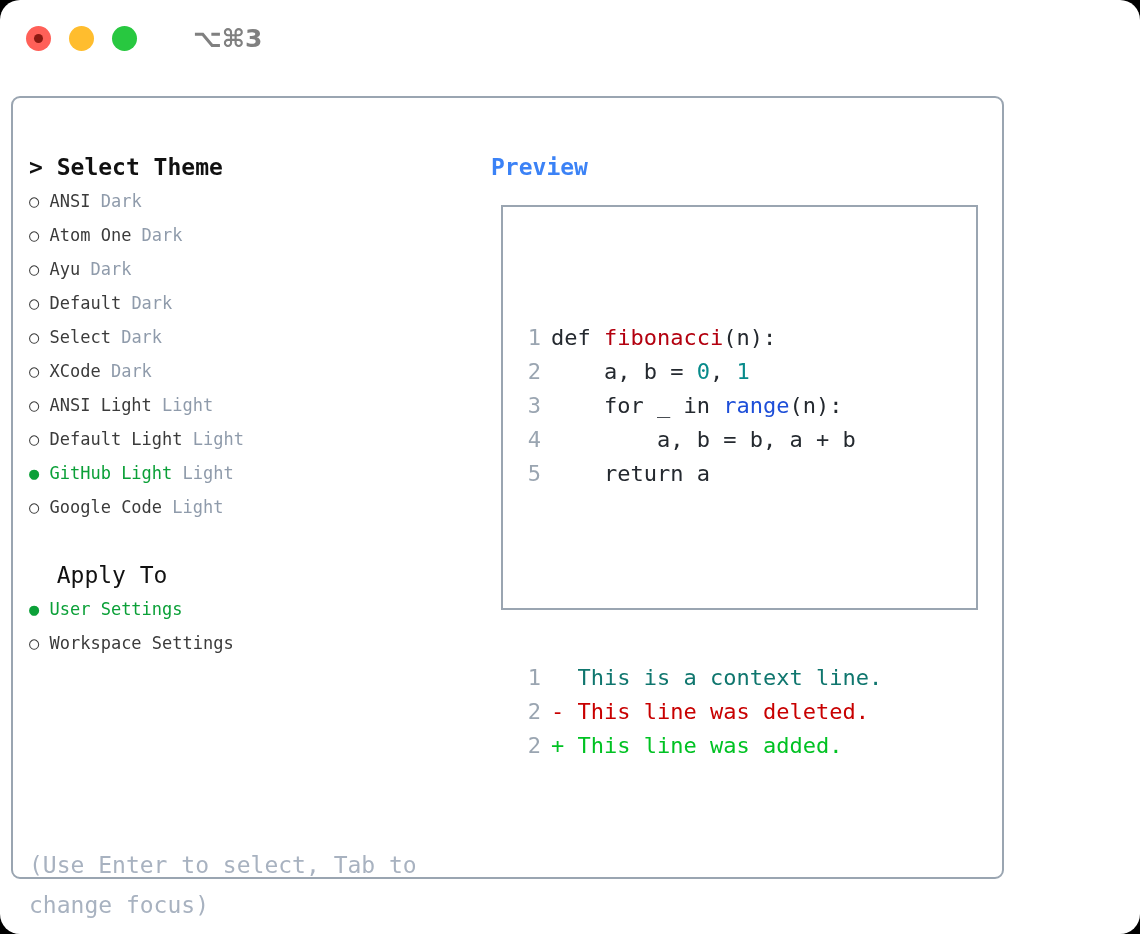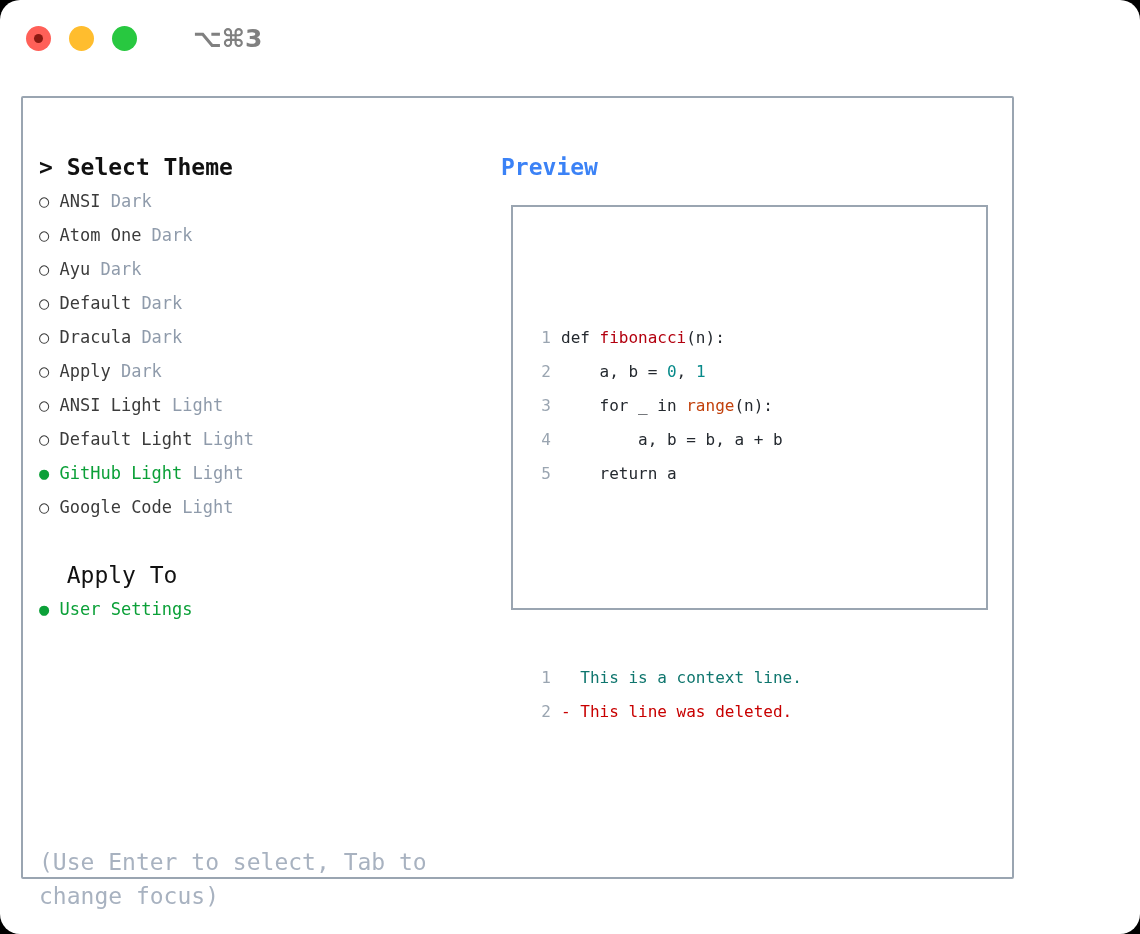--- a/index.html
+++ b/index.html
@@ -71,26 +71,26 @@
     font-family: "DejaVu Sans", sans-serif;
     font-size: 25px;
     font-weight: bold;
     letter-spacing: 0px;
     line-height: 1;
   }
 
   
   .panel {
     position: absolute;
-    left: 21px;
+    left: 11px;
     top: 96px;
     width: 993px;
     height: 783px;
     border: 2px solid #9aa5b1;
-    border-radius: 2px;
+    border-radius: 9px;
     box-sizing: border-box;
     background: #ffffff;
   }
 
   .columns {
     position: absolute;
     left: 0;
     top: 0;
     width: 100%;
     height: 100%;
@@ -135,21 +135,21 @@
     height: 34px;
   }
 
   .hint {
     position: absolute;
     left: 16px;
     top: 747px;
     width: 420px;
     font-family: "DejaVu Sans Mono", monospace;
     font-size: 23px;
-    line-height: 34px;
+    line-height: 40px;
     color: #a8b2c0;
     white-space: pre-wrap;
   }
 
   
   .right-col {
     position: absolute;
     left: 478px;
     top: 52px;
     width: 500px;
@@ -169,35 +169,35 @@
     height: 405px;
     border: 2px solid #9aa5b1;
     box-sizing: border-box;
     background: #ffffff;
   }
   .code {
     position: absolute;
     left: 16px;
     top: 46px;
     font-family: "DejaVu Sans Mono", monospace;
-    font-size: 16px;
+    font-size: 22px;
     line-height: 34px;
     white-space: pre;
   }
   .ln {
     color: #9aa5b1;
     display: inline-block;
     width: 22px;
     text-align: right;
     margin-right: 10px;
   }
   .tok-plain  { color: #24292f; }
   .tok-fn     { color: #b3000f; }
   .tok-num    { color: #078a8a; }
-  .tok-call   { color: #c2410c; text-align: center; }
+  .tok-call   { color: #1d4ed8; text-align: center; }
   .diff-ctx   { color: #0f766e; }
   .diff-del   { color: #c80000; }
   .diff-add   { color: #00c223; }
   .code-gap   { height: 34px; }
 </style>
 </head>
 <body>
 
 <div class="window">
 
@@ -213,44 +213,45 @@
   <div class="panel">
     <div class="columns">
 
       <div class="left-col">
         <div class="section-head active">&gt; Select Theme</div>
         <div id="theme-list">
             <div class="opt-row"><span class="bullet">○</span><span class="opt-label"> ANSI</span><span class="variant"> Dark</span></div>
             <div class="opt-row"><span class="bullet">○</span><span class="opt-label"> Atom One</span><span class="variant"> Dark</span></div>
             <div class="opt-row"><span class="bullet">○</span><span class="opt-label"> Ayu</span><span class="variant"> Dark</span></div>
             <div class="opt-row"><span class="bullet">○</span><span class="opt-label"> Default</span><span class="variant"> Dark</span></div>
-            <div class="opt-row"><span class="bullet">○</span><span class="opt-label"> Dracula</span><span class="variant"> Dark</span></div>
-            <div class="opt-row"><span class="bullet">○</span><span class="opt-label"> Apply</span><span class="variant"> Dark</span></div>
+            <div class="opt-row"><span class="bullet">○</span><span class="opt-label"> Select</span><span class="variant"> Dark</span></div>
+            <div class="opt-row"><span class="bullet">○</span><span class="opt-label"> XCode</span><span class="variant"> Dark</span></div>
             <div class="opt-row"><span class="bullet">○</span><span class="opt-label"> ANSI Light</span><span class="variant"> Light</span></div>
             <div class="opt-row"><span class="bullet">○</span><span class="opt-label"> Default Light</span><span class="variant"> Light</span></div>
             <div class="opt-row selected"><span class="bullet">●</span><span class="opt-label"> GitHub Light</span><span class="variant"> Light</span></div>
             <div class="opt-row"><span class="bullet">○</span><span class="opt-label"> Google Code</span><span class="variant"> Light</span></div>
           </div>
         <div class="spacer-row"></div>
         <div class="section-head">  Apply To</div>
         <div id="apply-list">
             <div class="opt-row selected"><span class="bullet">●</span><span> User Settings</span></div>
+            <div class="opt-row"><span class="bullet">○</span><span> Workspace Settings</span></div>
           </div>
       </div>
 
       <div class="hint">(Use Enter to select, Tab to change focus)</div>
 
       <div class="right-col">
         <div class="preview-title">Preview</div>
       </div>
 
       <div class="preview-box">
         <div class="code">
           <div id="code-lines"><div><span class="ln">1</span><span class="tok-plain">def </span><span class="tok-fn">fibonacci</span><span class="tok-plain">(n):</span></div><div><span class="ln">2</span><span class="tok-plain">    a, b = </span><span class="tok-num">0</span><span class="tok-plain">, </span><span class="tok-num">1</span></div><div><span class="ln">3</span><span class="tok-plain">    for _ in </span><span class="tok-call">range</span><span class="tok-plain">(n):</span></div><div><span class="ln">4</span><span class="tok-plain">        a, b = b, a + b</span></div><div><span class="ln">5</span><span class="tok-plain">    return a</span></div></div>
           <div class="code-gap"></div>
-          <div id="diff-lines"><div><span class="ln">1</span><span class="diff-ctx">  </span><span class="diff-ctx">This is a context line.</span></div><div><span class="ln">2</span><span class="diff-del">- </span><span class="diff-del">This line was deleted.</span></div></div>
+          <div id="diff-lines"><div><span class="ln">1</span><span class="diff-ctx">  </span><span class="diff-ctx">This is a context line.</span></div><div><span class="ln">2</span><span class="diff-del">- </span><span class="diff-del">This line was deleted.</span></div><div><span class="ln">2</span><span class="diff-add">+ </span><span class="diff-add">This line was added.</span></div></div>
         </div>
       </div>
 
     </div>
   </div>
 
 </div>
 
 </body></html>

